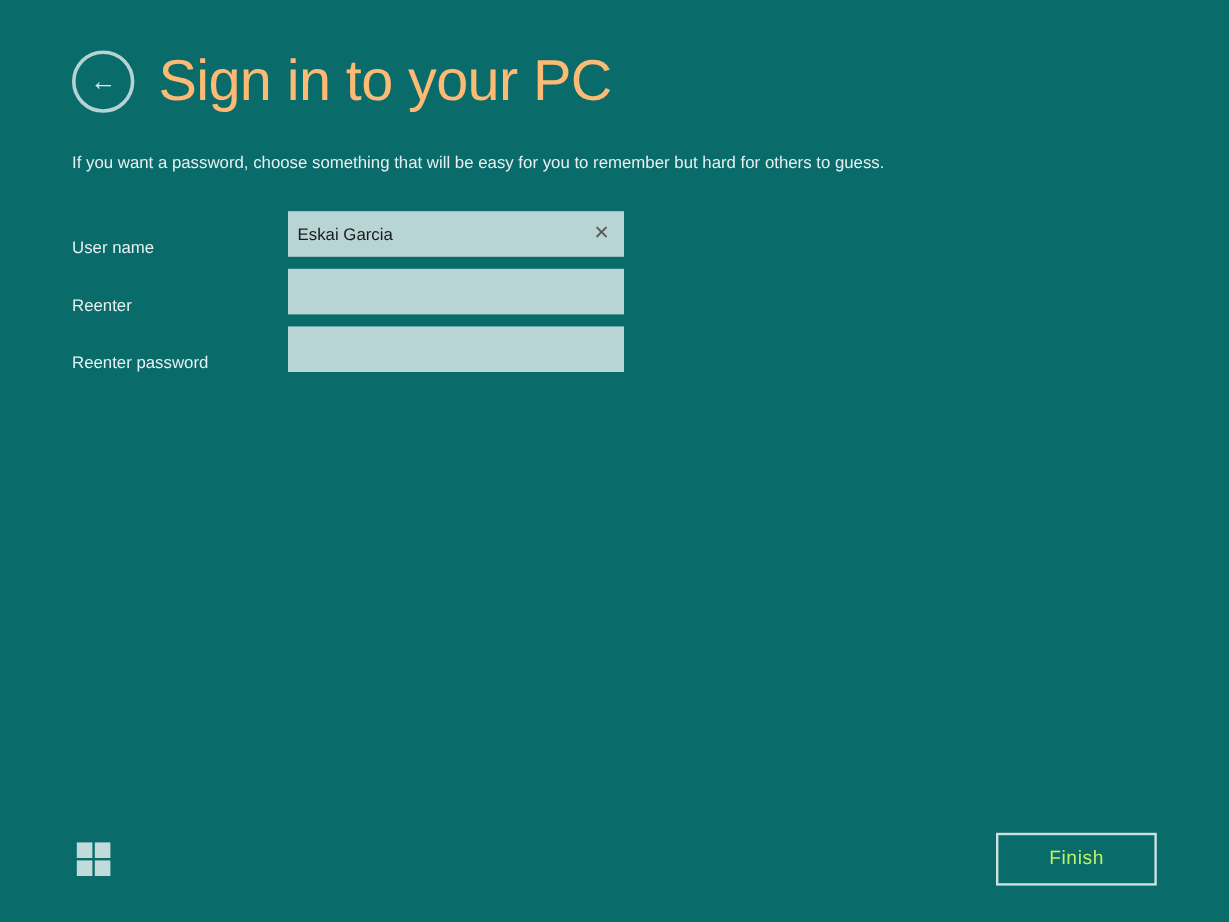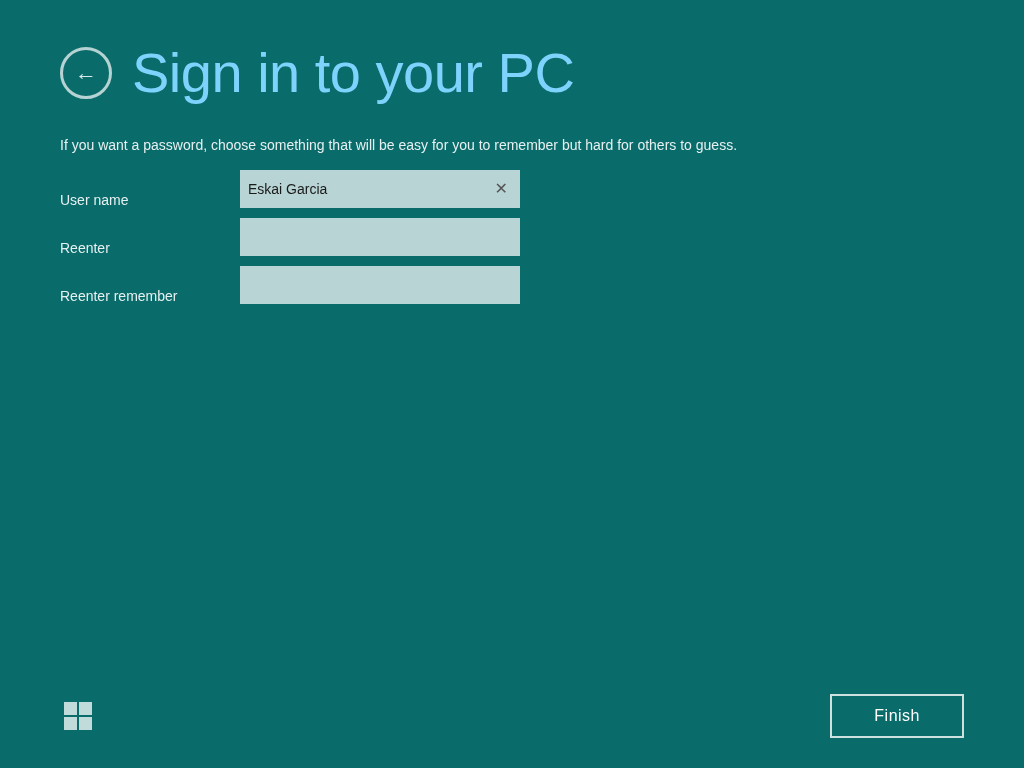--- a/index.html
+++ b/index.html
@@ -46,30 +46,30 @@
       flex-shrink: 0;
     }
 
     .back-arrow {
       color: rgba(255,255,255,0.85);
       font-size: 22px;
       line-height: 1;
     }
 
     .page-title {
-      font-size: 56px;
+      font-size: 48px;
       font-weight: 200;
-      color: #7dd3fc;
+      color: #fdba74;
       letter-spacing: -0.5px;
     }
 
     .description {
       font-size: 14px;
       color: rgba(255,255,255,0.9);
-      margin-bottom: 14px;
+      margin-bottom: 30px;
       font-weight: 300;
       line-height: 1.5;
     }
 
     .form-container {
       display: flex;
       flex-direction: column;
       gap: 0;
     }
 
@@ -136,21 +136,21 @@
       display: flex;
       align-items: center;
       justify-content: center;
     }
 
     .finish-button {
       min-width: 100px;
       height: 44px;
       background-color: transparent;
       border: 2px solid rgba(255,255,255,0.8);
-      color: #ffffff;
+      color: #bef264;
       font-size: 16px;
       font-weight: 400;
       cursor: pointer;
       padding: 0 42px;
       letter-spacing: 0.5px;
     }
 
     
     .win-logo {
       display: grid;
@@ -191,21 +191,21 @@
     </div>
 
     <div class="form-row">
       <label class="form-label">Reenter</label>
       <div class="form-input-wrapper">
         <input type="password" class="form-input" style="">
       </div>
     </div>
 
     <div class="form-row">
-      <label class="form-label">Reenter remember</label>
+      <label class="form-label">Reenter password</label>
       <div class="form-input-wrapper">
         <input type="password" class="form-input" style="">
       </div>
     </div>
 
 
   </div>
 
   <div class="footer">
     <div class="windows-logo">

